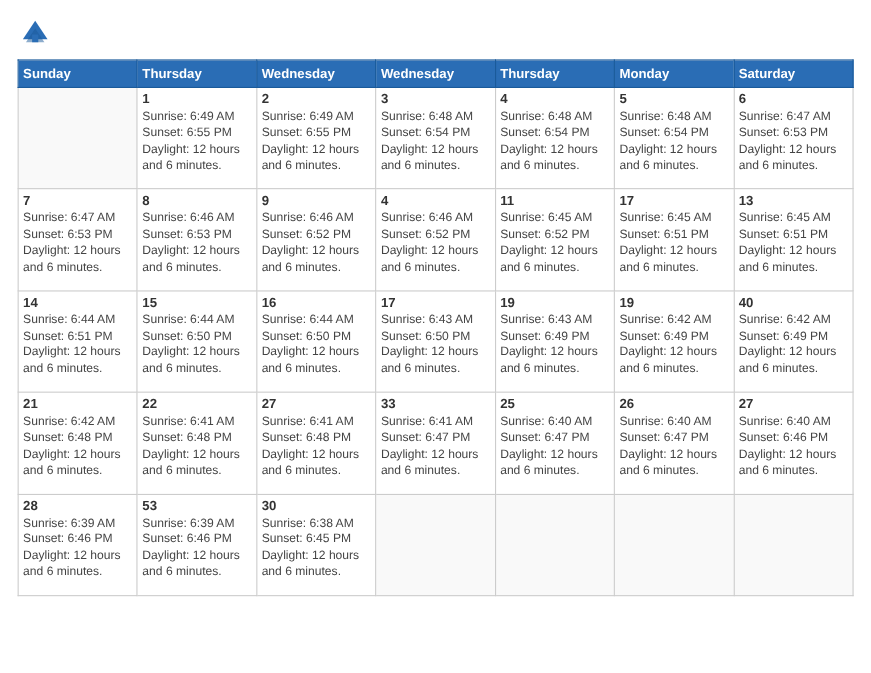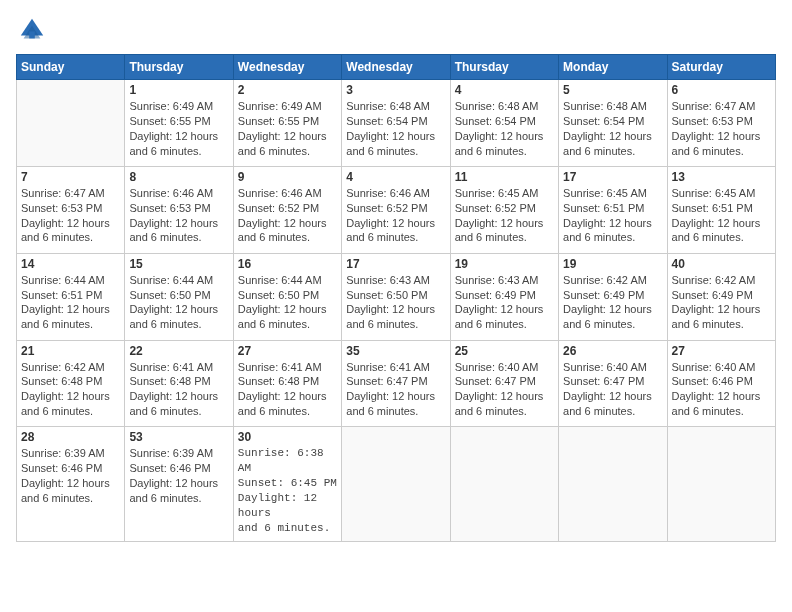--- a/index.html
+++ b/index.html
@@ -302,21 +302,21 @@
 and 6 minutes.</div>
           </td>
           <td>
             <span class="day-num">27</span>
             <div class="day-info" style="white-space: pre-line;">Sunrise: 6:41 AM
 Sunset: 6:48 PM
 Daylight: 12 hours
 and 6 minutes.</div>
           </td>
           <td>
-            <span class="day-num">35</span>
+            <span class="day-num">33</span>
             <div class="day-info" style="white-space: pre-line;">Sunrise: 6:41 AM
 Sunset: 6:47 PM
 Daylight: 12 hours
 and 6 minutes.</div>
           </td>
           <td>
             <span class="day-num">25</span>
             <div class="day-info" style="white-space: pre-line;">Sunrise: 6:40 AM
 Sunset: 6:47 PM
 Daylight: 12 hours
@@ -347,21 +347,21 @@
           </td>
           <td>
             <span class="day-num">53</span>
             <div class="day-info" style="white-space: pre-line;">Sunrise: 6:39 AM
 Sunset: 6:46 PM
 Daylight: 12 hours
 and 6 minutes.</div>
           </td>
           <td>
             <span class="day-num">30</span>
-            <div class="day-info" style="white-space: pre-line; font-family: Liberation Mono, monospace;">Sunrise: 6:38 AM
+            <div class="day-info" style="white-space: pre-line;">Sunrise: 6:38 AM
 Sunset: 6:45 PM
 Daylight: 12 hours
 and 6 minutes.</div>
           </td>
           <td class="empty-cell"></td>
           <td class="empty-cell"></td>
           <td class="empty-cell"></td>
           <td class="empty-cell"></td>
         </tr>
       </tbody>

